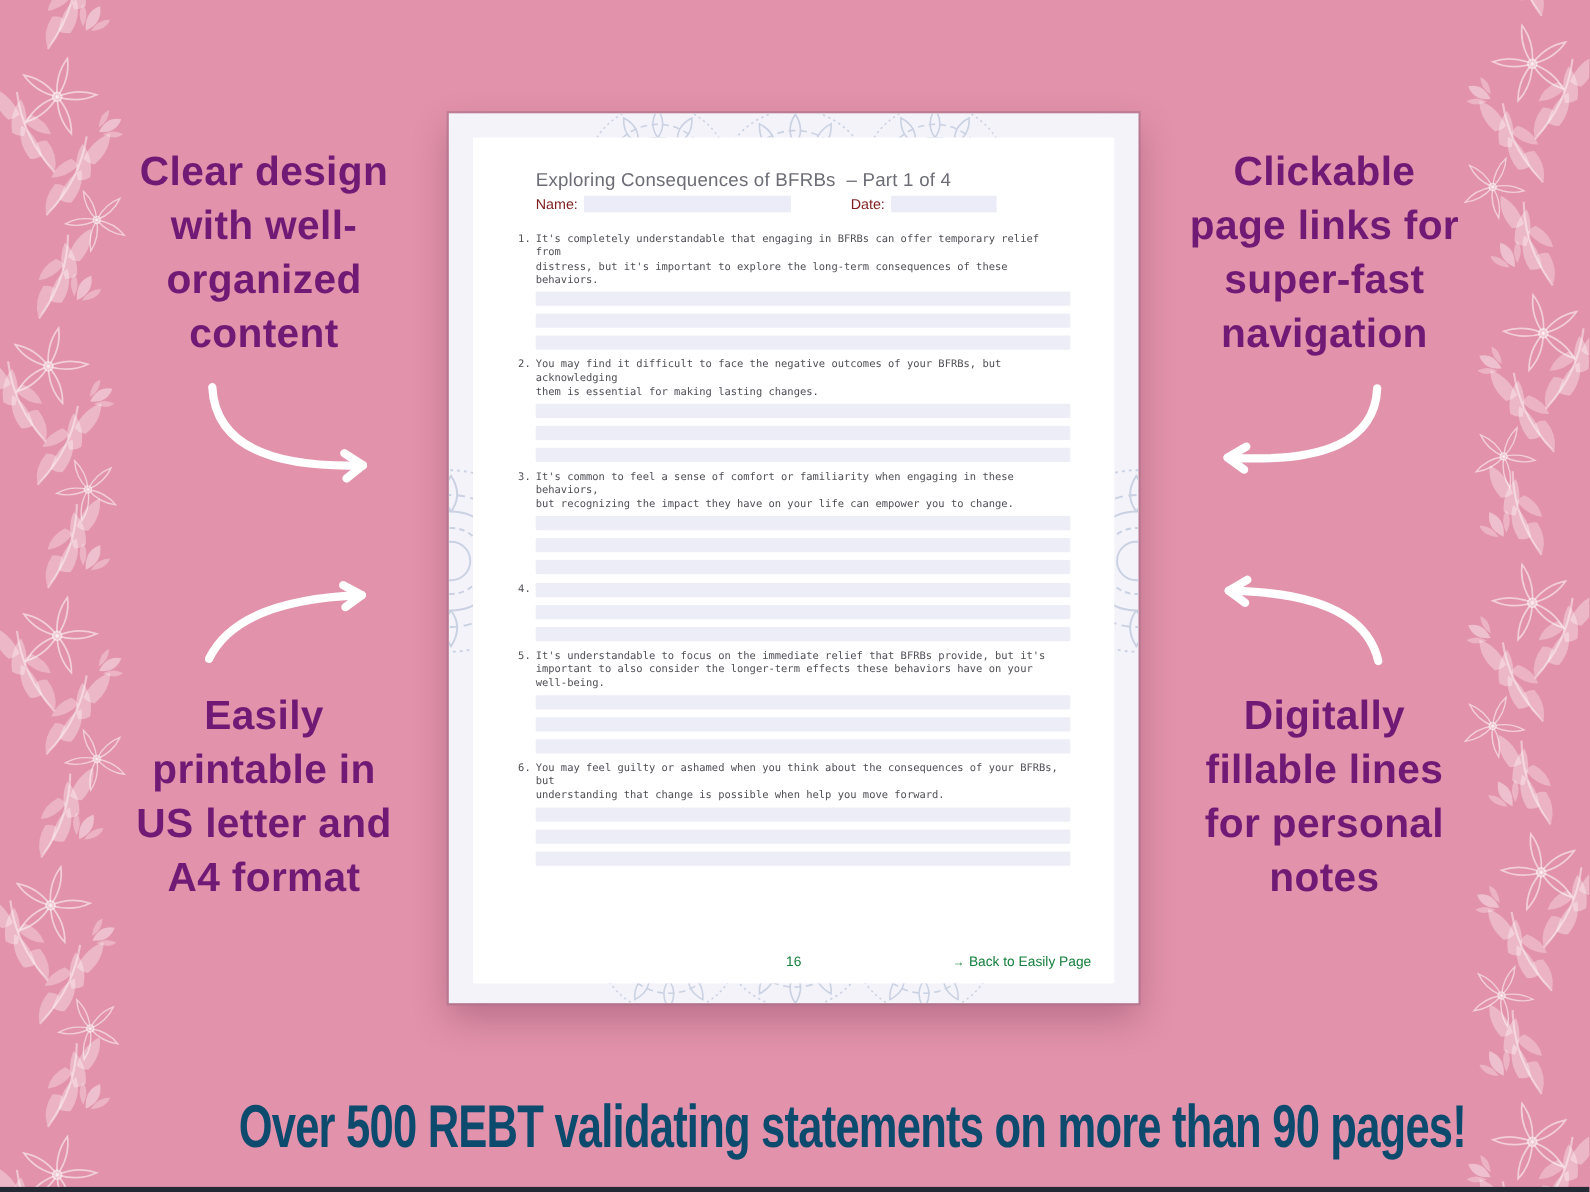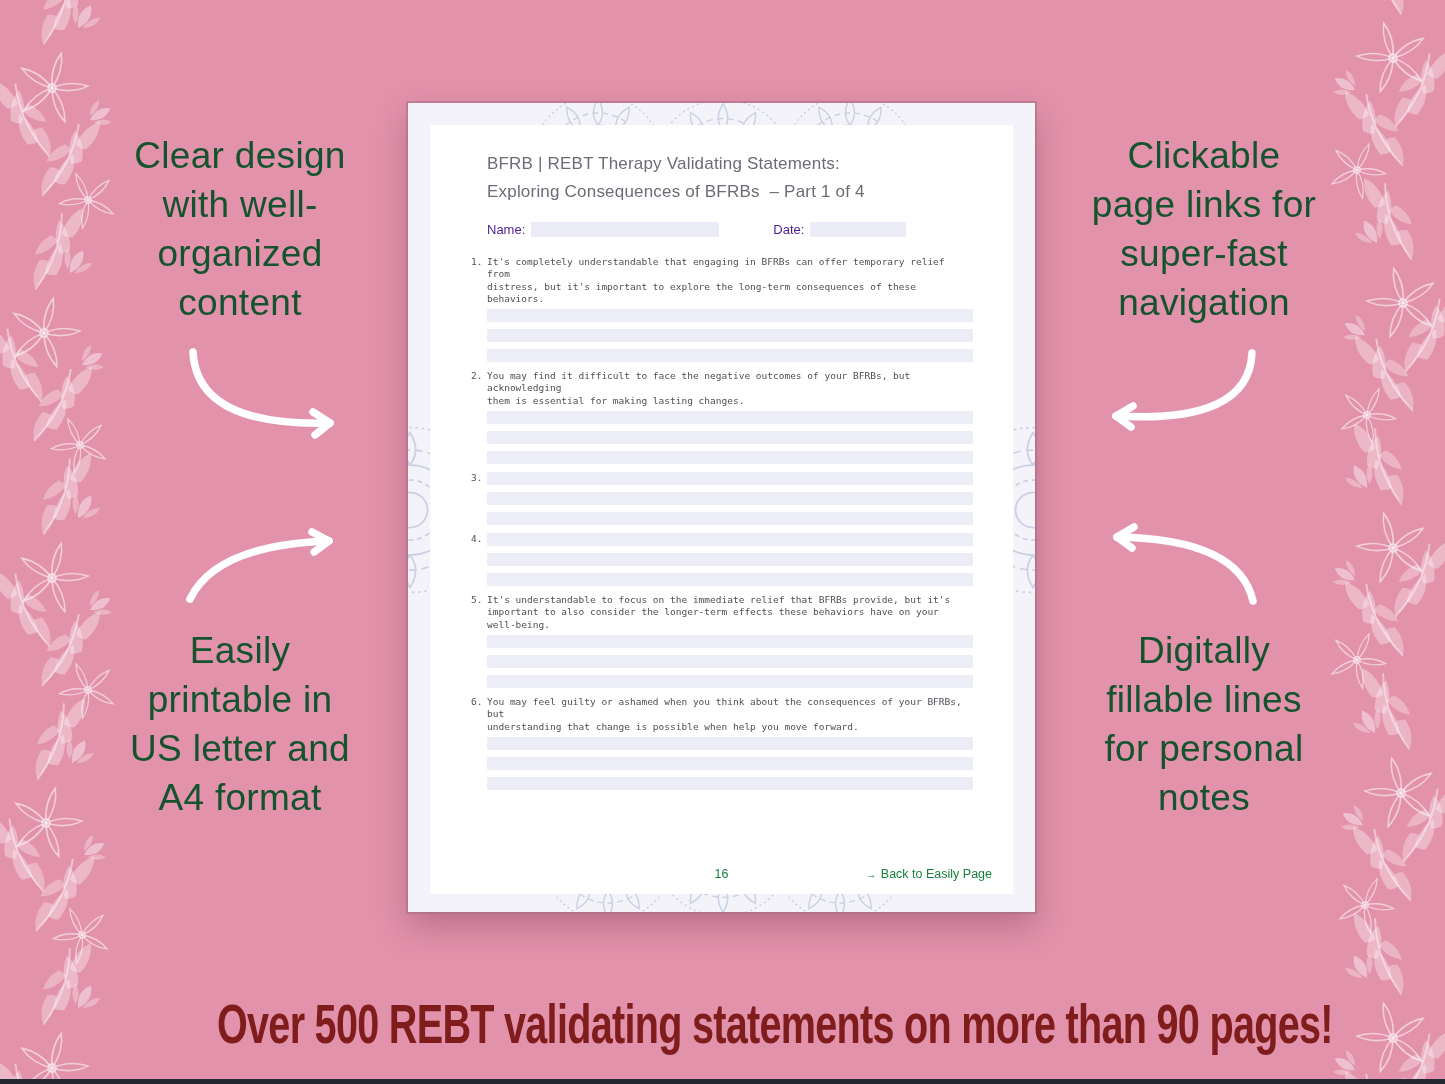--- a/index.html
+++ b/index.html
@@ -14,22 +14,22 @@
   .preline { white-space:pre-line; }
 
   
   .floral { position:absolute; top:0; width:130px; height:1084px; pointer-events:none; }
   .floral.left  { left:0; }
   .floral.right { right:0; transform:scaleX(-1); }
 
   
   .callout {
     position:absolute; width:320px;
-    color:#14532d; font-size:37px; line-height:49px;
-    font-weight:400; text-align:center; letter-spacing:.3px;
+    color:#701a75; font-size:37px; line-height:49px;
+    font-weight:700; text-align:center; letter-spacing:.3px;
   }
   .callout.tl { left:80px;   top:131px; }
   .callout.bl { left:80px;   top:626px; }
   .callout.tr { left:1044px; top:131px; }
   .callout.br { left:1044px; top:626px; }
 
   
   #arrows { position:absolute; left:0; top:0; width:1445px; height:1084px; pointer-events:none; }
   #arrows path { stroke:#ffffff; stroke-width:7.5; fill:none; stroke-linecap:round; stroke-linejoin:round; }
 
@@ -44,23 +44,23 @@
     position:absolute; left:22px; top:22px; width:583px; height:769px;
     background:#ffffff; z-index:2; padding:25px 0 0 0;
   }
   .page-inner { padding:0 40px 0 41px; }
 
   .doc-title {
     margin-left:16px; color:#6c6c76; font-size:17px; line-height:28px;
     font-weight:500; letter-spacing:.2px;
   }
   .namerow {
-    margin-left:16px; margin-top:16px; height:15px;
+    margin-left:16px; height:15px;
     display:flex; align-items:flex-end;
-    color:#4c1d95; font-size:13px;
+    color:#7f1d1d; font-size:13px;
   }
   .field { background:#ececf8; height:15px; }
   .field.name { width:188px; margin-left:6px; }
   .field.date { width:96px;  margin-left:6px; }
   .datelabel { margin-left:54px; }
 
   .stmts { margin-top:19px; }
   .stmt { display:flex; margin-bottom:1px; }
   .stmt .num {
     width:16px; flex:0 0 16px;
@@ -78,21 +78,21 @@
     position:absolute; left:0; right:0; bottom:11px; height:16px;
     color:#15803d; font-size:12.5px;
   }
   .pageno { position:absolute; left:0; right:0; text-align:center; }
   .backlink { position:absolute; right:21px; top:0; cursor:pointer; }
   .backlink .arrowglyph { font-size:11px; margin-right:4px; }
 
   
   .banner {
     position:absolute; left:0; right:0; top:994px; text-align:center;
-    color:#7f1d1d; font-weight:700; font-size:55px; line-height:60px;
+    color:#0c4a6e; font-weight:700; font-size:55px; line-height:60px;
     letter-spacing:-1px;
   }
   .banner > span { display:inline-block; transform:scaleX(.72); transform-origin:center; white-space:nowrap; }
 
   .bottom-strip { position:absolute; left:0; bottom:0; width:1445px; height:5px; background:#232a34; }
 </style>
 </head>
 <body>
 
 <svg class="floral left" viewBox="0 0 130 1084">
@@ -211,21 +211,20 @@
     <use href="#mandala" transform="translate(200,752)"></use>
     <use href="#mandala" transform="translate(315,744) scale(1.05)"></use>
     <use href="#mandala" transform="translate(432,752)"></use>
     <use href="#mandala" transform="translate(2,407) scale(1.25)"></use>
     <use href="#mandala" transform="translate(625,407) scale(1.25)"></use>
   </svg>
 
   <div class="page">
     <div class="page-inner">
       <div class="doc-title">
-        <div>BFRB | REBT Therapy Validating Statements:</div>
         <div>Exploring Consequences of BFRBs &nbsp;– Part 1 of 4</div>
       </div>
 
       <div class="namerow">
         <span>Name:</span>
         <span class="field name"></span>
         <span class="datelabel">Date:</span>
         <span class="field date"></span>
       </div>
 
@@ -249,20 +248,22 @@
 them is essential for making lasting changes.</div>
             <div class="fill"></div>
             <div class="fill"></div>
             <div class="fill"></div>
           </div>
         </div>
 
         <div class="stmt">
           <span class="num">3.</span>
           <div class="body">
+            <div class="stext preline">It's common to feel a sense of comfort or familiarity when engaging in these behaviors,
+but recognizing the impact they have on your life can empower you to change.</div>
             <div class="fill"></div>
             <div class="fill"></div>
             <div class="fill"></div>
           </div>
         </div>
 
         <div class="stmt">
           <span class="num">4.</span>
           <div class="body">
             <div class="fill"></div>

